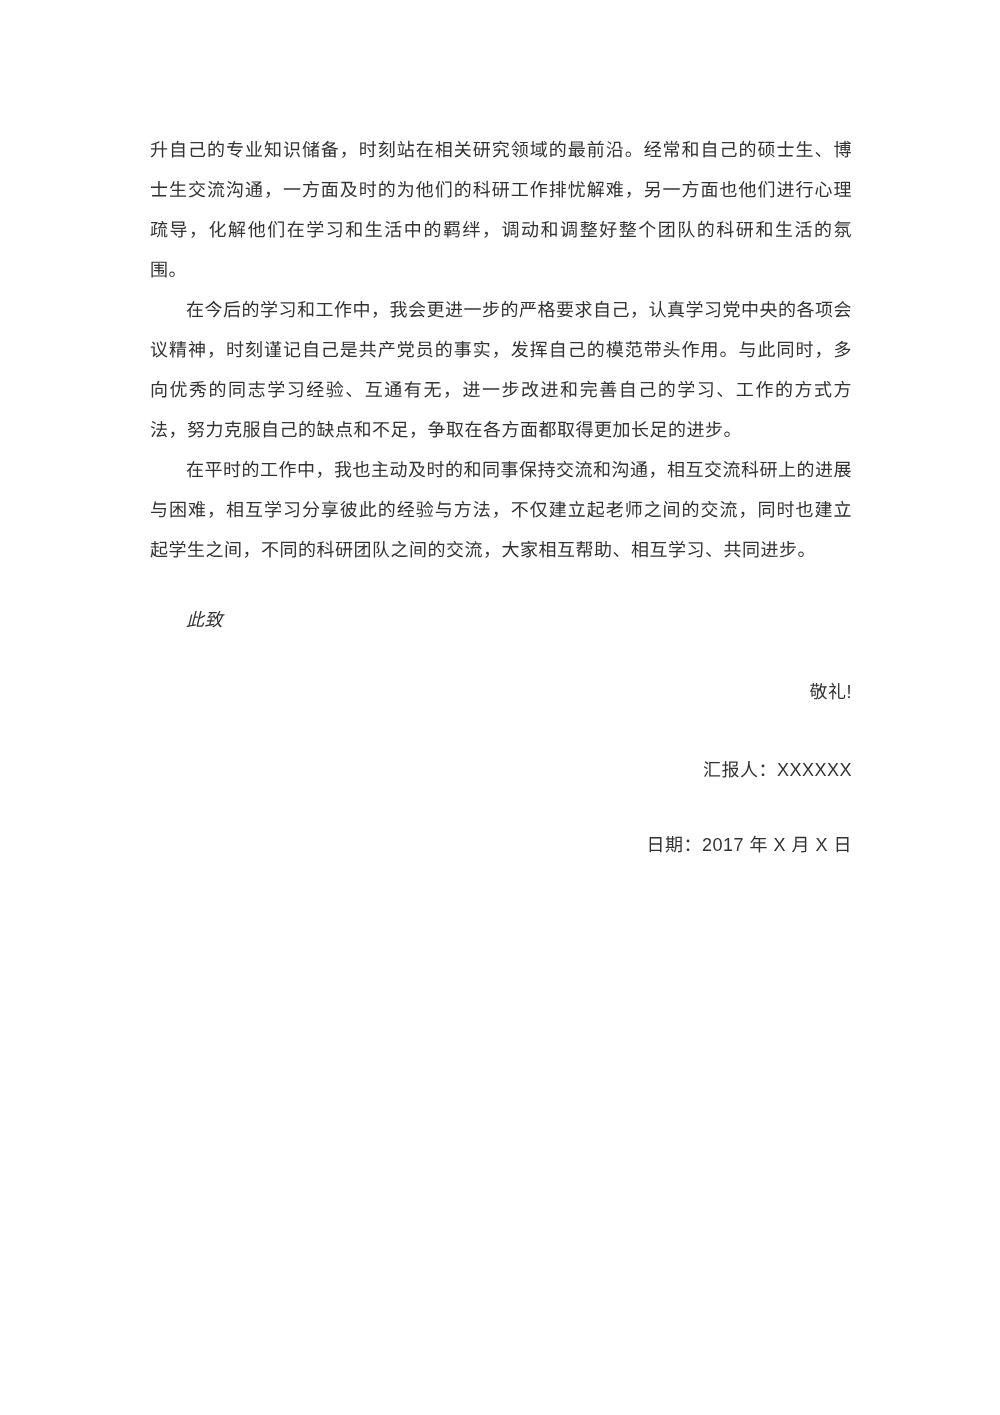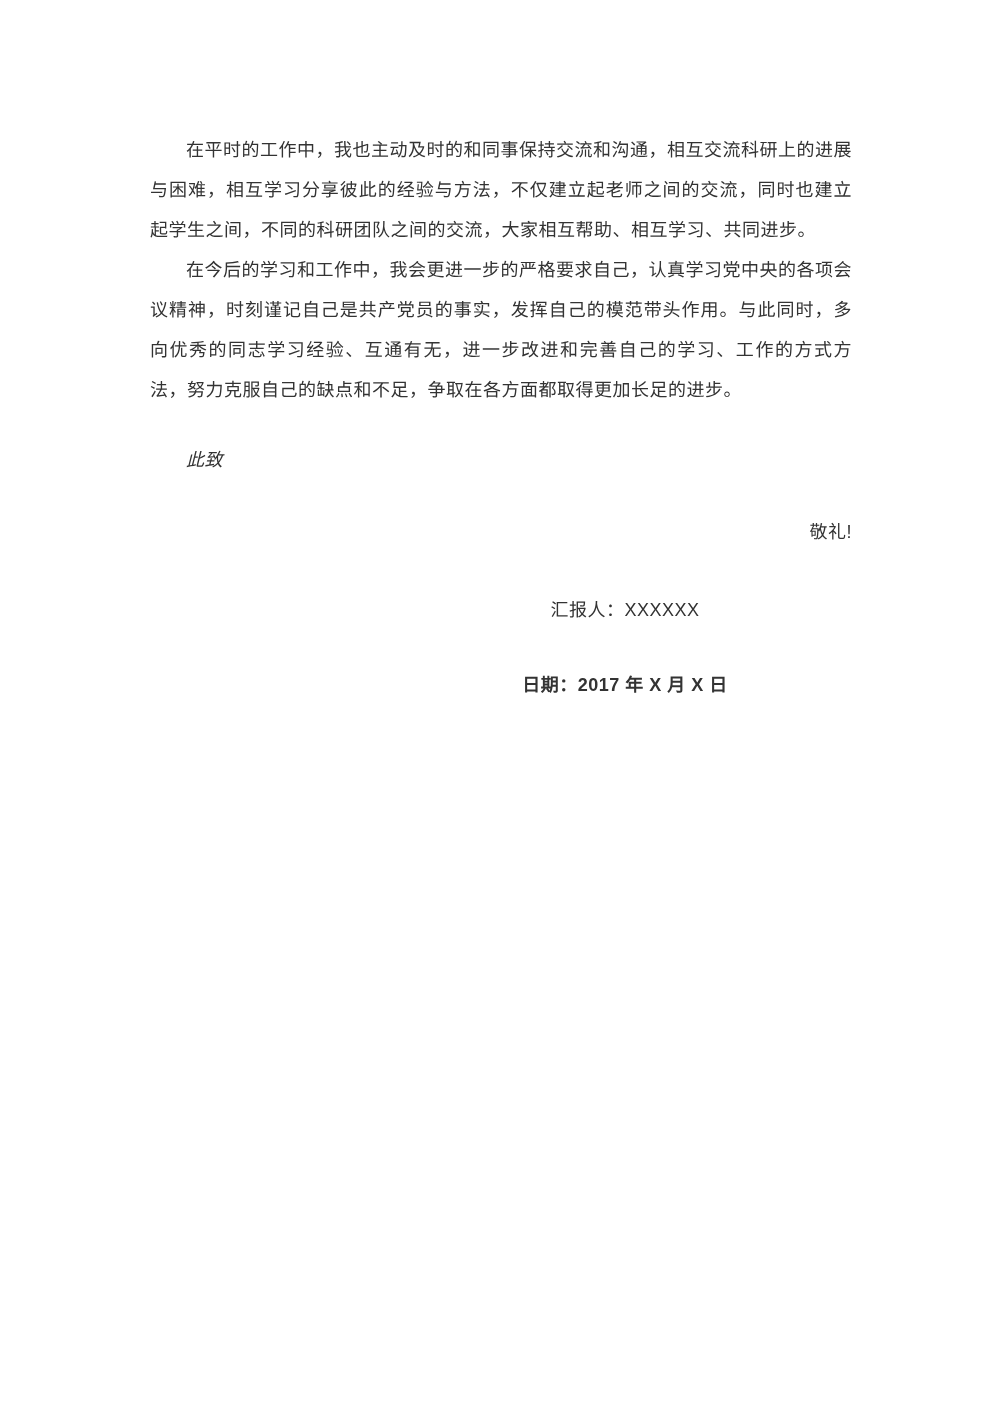--- a/index.html
+++ b/index.html
@@ -39,37 +39,37 @@
     text-align: left;
     font-style: italic;
   }
   .regards {
     margin: 32px 0 0 0;
     text-align: right;
   }
   .signature {
     margin-top: 38px;
     padding-left: 248px;
-    text-align: center;
+    text-align: right;
   }
   .sig-line {
     margin: 0;
   }
   .sig-line.date {
     margin-top: 35px;
-    font-weight: bold;
   }
 </style>
 </head>
 <body>
 
 <div class="page">
   <div class="body-text">
+    <p class="para">升自己的专业知识储备，时刻站在相关研究领域的最前沿。经常和自己的硕士生、博士生交流沟通，一方面及时的为他们的科研工作排忧解难，另一方面也他们进行心理疏导，化解他们在学习和生活中的羁绊，调动和调整好整个团队的科研和生活的氛围。</p>
+    <p class="para indent">在今后的学习和工作中，我会更进一步的严格要求自己，认真学习党中央的各项会议精神，时刻谨记自己是共产党员的事实，发挥自己的模范带头作用。与此同时，多向优秀的同志学习经验、互通有无，进一步改进和完善自己的学习、工作的方式方法，努力克服自己的缺点和不足，争取在各方面都取得更加长足的进步。</p>
     <p class="para indent">在平时的工作中，我也主动及时的和同事保持交流和沟通，相互交流科研上的进展与困难，相互学习分享彼此的经验与方法，不仅建立起老师之间的交流，同时也建立起学生之间，不同的科研团队之间的交流，大家相互帮助、相互学习、共同进步。</p>
-    <p class="para indent">在今后的学习和工作中，我会更进一步的严格要求自己，认真学习党中央的各项会议精神，时刻谨记自己是共产党员的事实，发挥自己的模范带头作用。与此同时，多向优秀的同志学习经验、互通有无，进一步改进和完善自己的学习、工作的方式方法，努力克服自己的缺点和不足，争取在各方面都取得更加长足的进步。</p>
 
     <p class="salute">此致</p>
     <p class="regards">敬礼!</p>
 
     <div class="signature">
       <p class="sig-line">汇报人：XXXXXX</p>
       <p class="sig-line date">日期：2017 年 X 月 X 日</p>
     </div>
   </div>
 </div>

